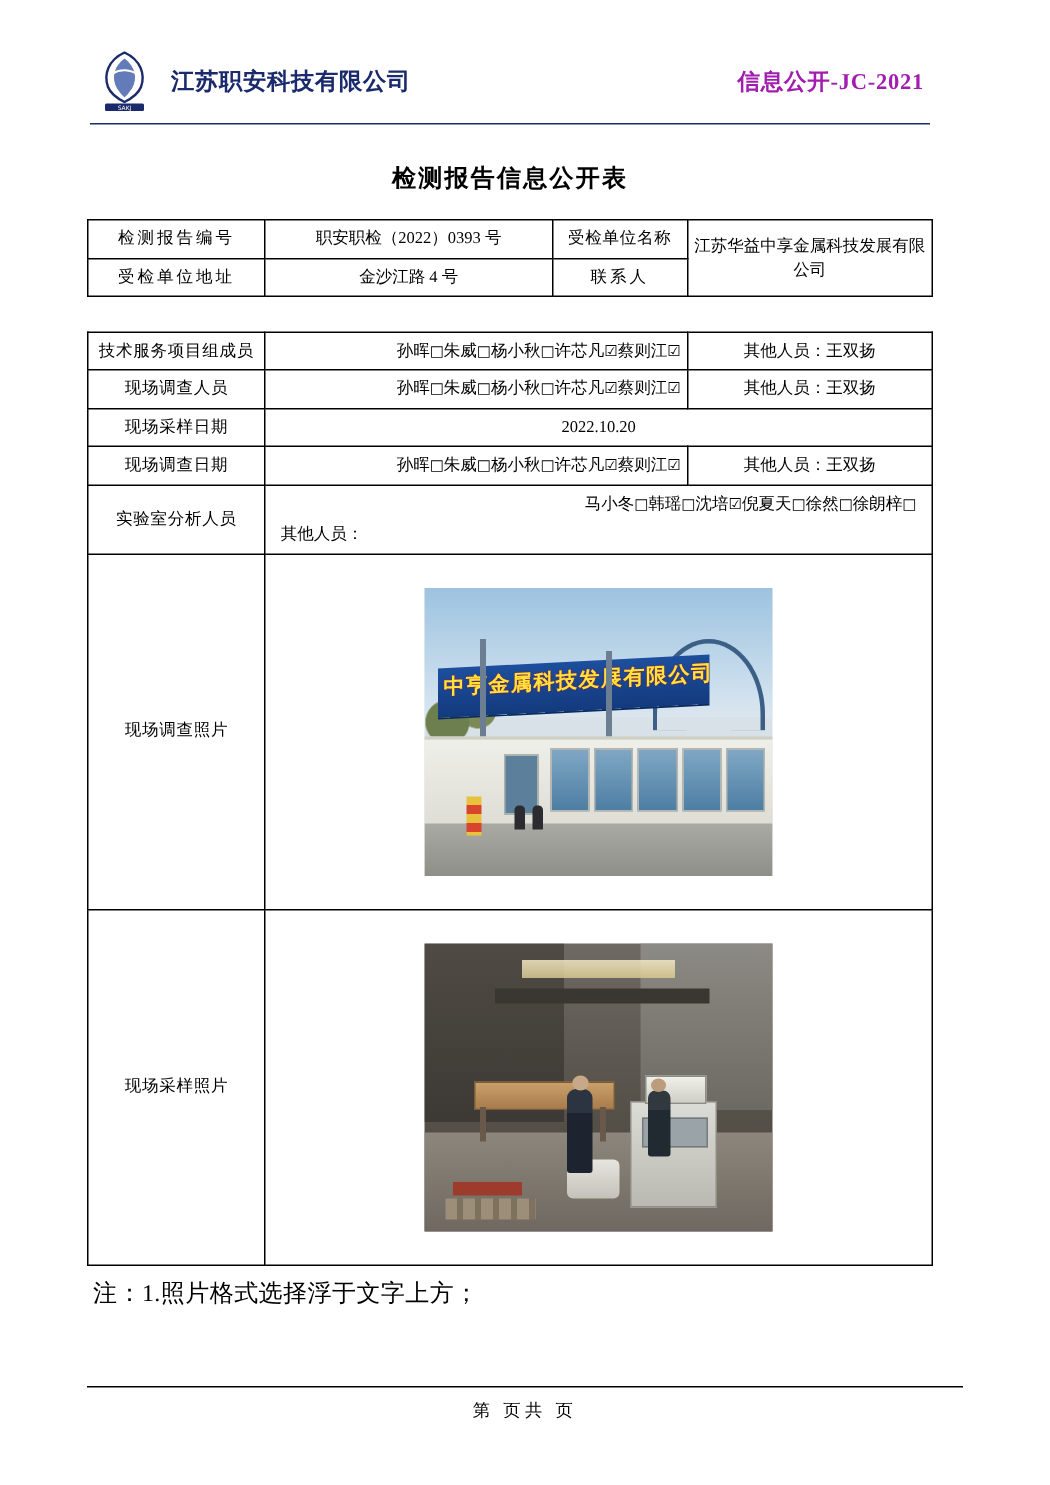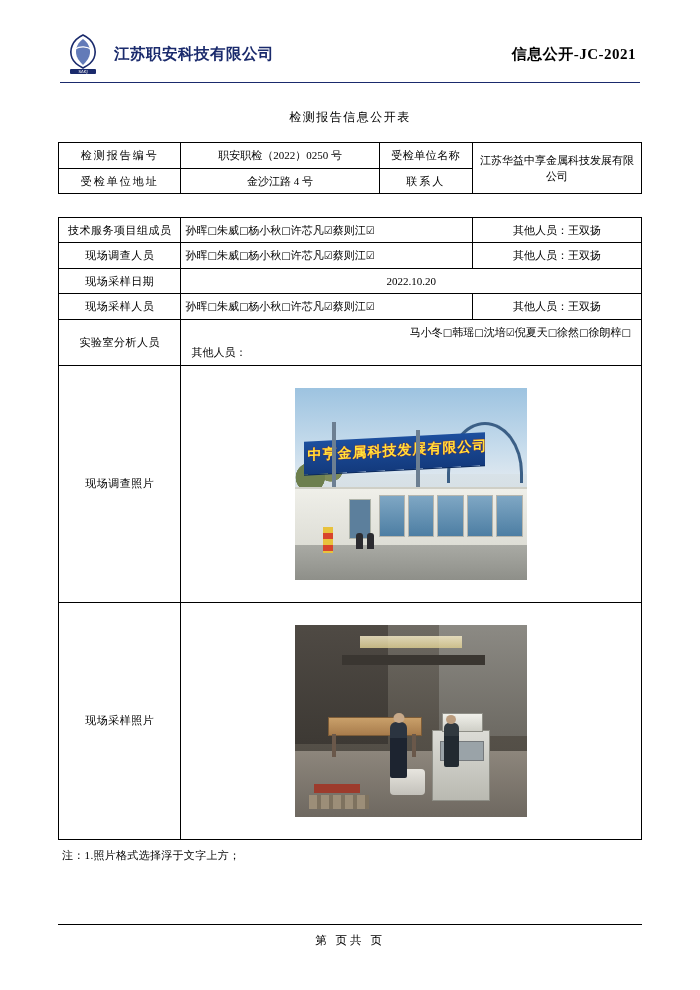--- a/index.html
+++ b/index.html
@@ -11,21 +11,21 @@
     width: 700px;
     height: 990px;
     font-family: "Liberation Serif", "DejaVu Serif", serif;
     color: #000;
     position: relative;
   }
   .page {
     width: 700px;
     height: 988px;
     box-sizing: border-box;
-    padding: 28px 58px 0 58px;
+    padding: 28px 78px 0 58px;
     position: relative;
   }
   
   .header {
     display: flex;
     align-items: center;
     justify-content: space-between;
     height: 52px;
     padding: 0 4px 0 2px;
   }
@@ -44,34 +44,34 @@
   .company-name {
     font-family: "Liberation Serif", serif;
     font-size: 15.5px;
     font-weight: bold;
     letter-spacing: 0.5px;
     color: #1a2a6c;
   }
   .header-right {
     font-size: 15px;
     font-weight: bold;
-    color: #000000;
+    color: #a21caf;
     letter-spacing: 0.5px;
     padding-right: 2px;
   }
   .header-rule {
     border: none;
     border-top: 1.3px solid #1a2a6c;
     margin: 2px 2px 0 2px;
   }
   
   .doc-title {
     text-align: center;
-    font-size: 12px;
-    font-weight: normal;
+    font-size: 16px;
+    font-weight: bold;
     letter-spacing: 1.5px;
     margin: 26px 0 16px 0;
   }
   
   table.main {
     border-collapse: collapse;
     width: 100%;
     table-layout: fixed;
   }
   table.main td {
@@ -81,21 +81,21 @@
     vertical-align: middle;
     text-align: center;
     line-height: 1.5;
   }
   .lbl { letter-spacing: 2px; }
   .lbl-tight { letter-spacing: 0.5px; }
   .row-h { height: 24px; margin-left: 22px; }
   .cell-left { text-align: left; padding-left: 8px; }
   .person-line {
     display: flex;
-    justify-content: flex-start;
+    justify-content: flex-end;
     align-items: center;
     white-space: nowrap;
     font-size: 11px;
   }
   .person-line.spread { justify-content: flex-end; padding: 0 6px; }
   .chk { font-family: "DejaVu Sans", sans-serif; font-size: 10px; }
   .photo-cell {
     height: 228px;
     padding: 6px 0;
   }
@@ -264,21 +264,21 @@
     position: absolute; left: 8%; bottom: 12%; width: 20%; height: 5%;
     background: #9d3b2c;
   }
   .p2-bag {
     position: absolute; left: 41%; bottom: 11%; width: 15%; height: 14%;
     background: linear-gradient(#e7e5df, #c3c1ba);
     border-radius: 4px;
   }
   
   .notes {
-    font-size: 11px;
+    font-size: 16px;
     margin-top: 8px;
     padding-left: 4px;
     letter-spacing: 0.3px;
   }
   .footer {
     position: absolute;
     left: 58px;
     right: 58px;
     bottom: 40px;
   }
@@ -320,21 +320,21 @@
   <table class="main">
     <colgroup>
       <col style="width:21%">
       <col style="width:34%">
       <col style="width:16%">
       <col style="width:29%">
     </colgroup>
     <tbody>
       <tr class="row-h">
         <td class="lbl">检测报告编号</td>
-        <td>职安职检（2022）0250 号</td>
+        <td>职安职检（2022）0393 号</td>
         <td class="lbl-tight">受检单位名称</td>
         <td rowspan="2">江苏华益中享金属科技发展有限公司</td>
       </tr>
       <tr class="row-h">
         <td class="lbl">受检单位地址</td>
         <td>金沙江路 4 号</td>
         <td class="lbl">联系人</td>
       </tr>
       <tr class="row-h">
         
@@ -382,21 +382,21 @@
           <span>其他人员：</span><span>王双扬</span>
         </td>
       </tr>
 
       <tr class="row-h">
         <td class="lbl-tight">现场采样日期</td>
         <td colspan="2">2022.10.20</td>
       </tr>
 
       <tr class="row-h">
-        <td class="lbl-tight">现场采样人员</td>
+        <td class="lbl-tight">现场调查日期</td>
         <td>
           <div class="person-line">
             <span><span>孙晖</span><span class="chk">□</span></span>
             <span><span>朱威</span><span class="chk">□</span></span>
             <span><span>杨小秋</span><span class="chk">□</span></span>
             <span><span>许芯凡</span><span class="chk">☑</span></span>
             <span><span>蔡则江</span><span class="chk">☑</span></span>
           </div>
         </td>
         <td>

